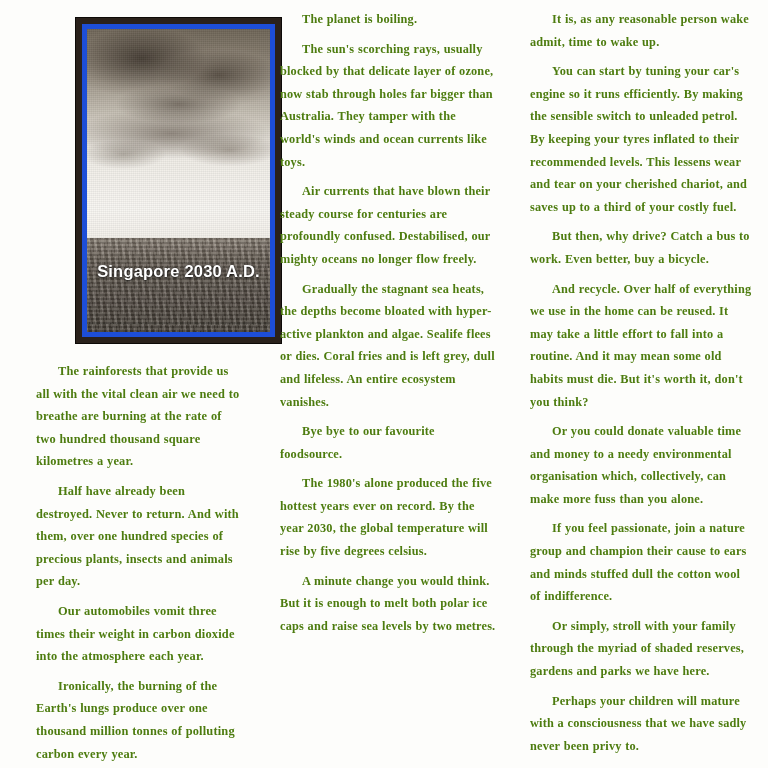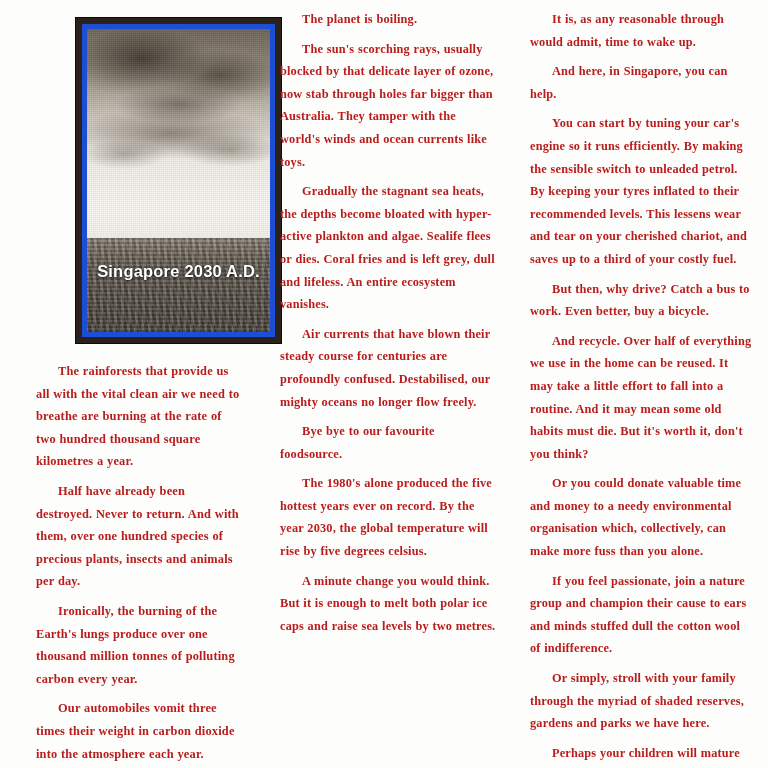--- a/index.html
+++ b/index.html
@@ -50,21 +50,21 @@
     height: 352px;
   }
 
   p.body {
     margin: 0;
     padding: 0;
     font-family: "Liberation Serif", "DejaVu Serif", serif;
     font-size: 12.4px;
     font-weight: bold;
     line-height: 22.6px;
-    color: #b91c1c;
+    color: #4d7c0f;
     text-indent: 22px;
     letter-spacing: 0.18px;
     word-spacing: 0.4px;
     text-align: left;
     -webkit-font-smoothing: none;
   }
 
   .col-2 p.body, .col-3 p.body {
     font-size: 12.3px;
   }
@@ -175,40 +175,39 @@
       <figcaption id="photo-caption">Singapore 2030 A.D.</figcaption>
     </div>
   </figure>
 
   <div class="columns">
 
     <div class="col col-1">
       <div class="photo-spacer"></div>
       <p class="body first-para">The rainforests that provide us all with the vital clean air we need to breathe are burning at the rate of two hundred thousand square kilometres a year.</p>
       <p class="body">Half have already been destroyed. Never to return. And with them, over one hundred species of precious plants, insects and animals per day.</p>
+      <p class="body">Our automobiles vomit three times their weight in carbon dioxide into the atmosphere each year.</p>
       <p class="body">Ironically, the burning of the Earth's lungs produce over one thousand million tonnes of polluting carbon every year.</p>
-      <p class="body">Our automobiles vomit three times their weight in carbon dioxide into the atmosphere each year.</p>
       <p class="body">No less than seventy thousand new, insidious chemicals have been unleashed onto the unsuspecting environment in the last century.</p>
 
     </div>
 
     <div class="col col-2">
       <p class="body first-para">The planet is boiling.</p>
       <p class="body">The sun's scorching rays, usually blocked by that delicate layer of ozone, now stab through holes far bigger than Australia. They tamper with the world's winds and ocean currents like toys.</p>
+      <p class="body">Air currents that have blown their steady course for centuries are profoundly confused. Destabilised, our mighty oceans no longer flow freely.</p>
       <p class="body">Gradually the stagnant sea heats, the depths become bloated with hyper-active plankton and algae. Sealife flees or dies. Coral fries and is left grey, dull and lifeless. An entire ecosystem vanishes.</p>
-      <p class="body">Air currents that have blown their steady course for centuries are profoundly confused. Destabilised, our mighty oceans no longer flow freely.</p>
       <p class="body">Bye bye to our favourite foodsource.</p>
       <p class="body">The 1980's alone produced the five hottest years ever on record. By the year 2030, the global temperature will rise by five degrees celsius.</p>
       <p class="body">A minute change you would think. But it is enough to melt both polar ice caps and raise sea levels by two metres.</p>
 
     </div>
 
     <div class="col col-3">
-      <p class="body first-para">It is, as any reasonable through would admit, time to wake up.</p>
-      <p class="body">And here, in Singapore, you can help.</p>
+      <p class="body first-para">It is, as any reasonable person wake admit, time to wake up.</p>
       <p class="body">You can start by tuning your car's engine so it runs efficiently. By making the sensible switch to unleaded petrol. By keeping your tyres inflated to their recommended levels. This lessens wear and tear on your cherished chariot, and saves up to a third of your costly fuel.</p>
       <p class="body">But then, why drive? Catch a bus to work. Even better, buy a bicycle.</p>
       <p class="body">And recycle. Over half of everything we use in the home can be reused. It may take a little effort to fall into a routine. And it may mean some old habits must die. But it's worth it, don't you think?</p>
       <p class="body">Or you could donate valuable time and money to a needy environmental organisation which, collectively, can make more fuss than you alone.</p>
       <p class="body">If you feel passionate, join a nature group and champion their cause to ears and minds stuffed dull the cotton wool of indifference.</p>
       <p class="body">Or simply, stroll with your family through the myriad of shaded reserves, gardens and parks we have here.</p>
       <p class="body">Perhaps your children will mature with a consciousness that we have sadly never been privy to.</p>
 
     </div>
 

